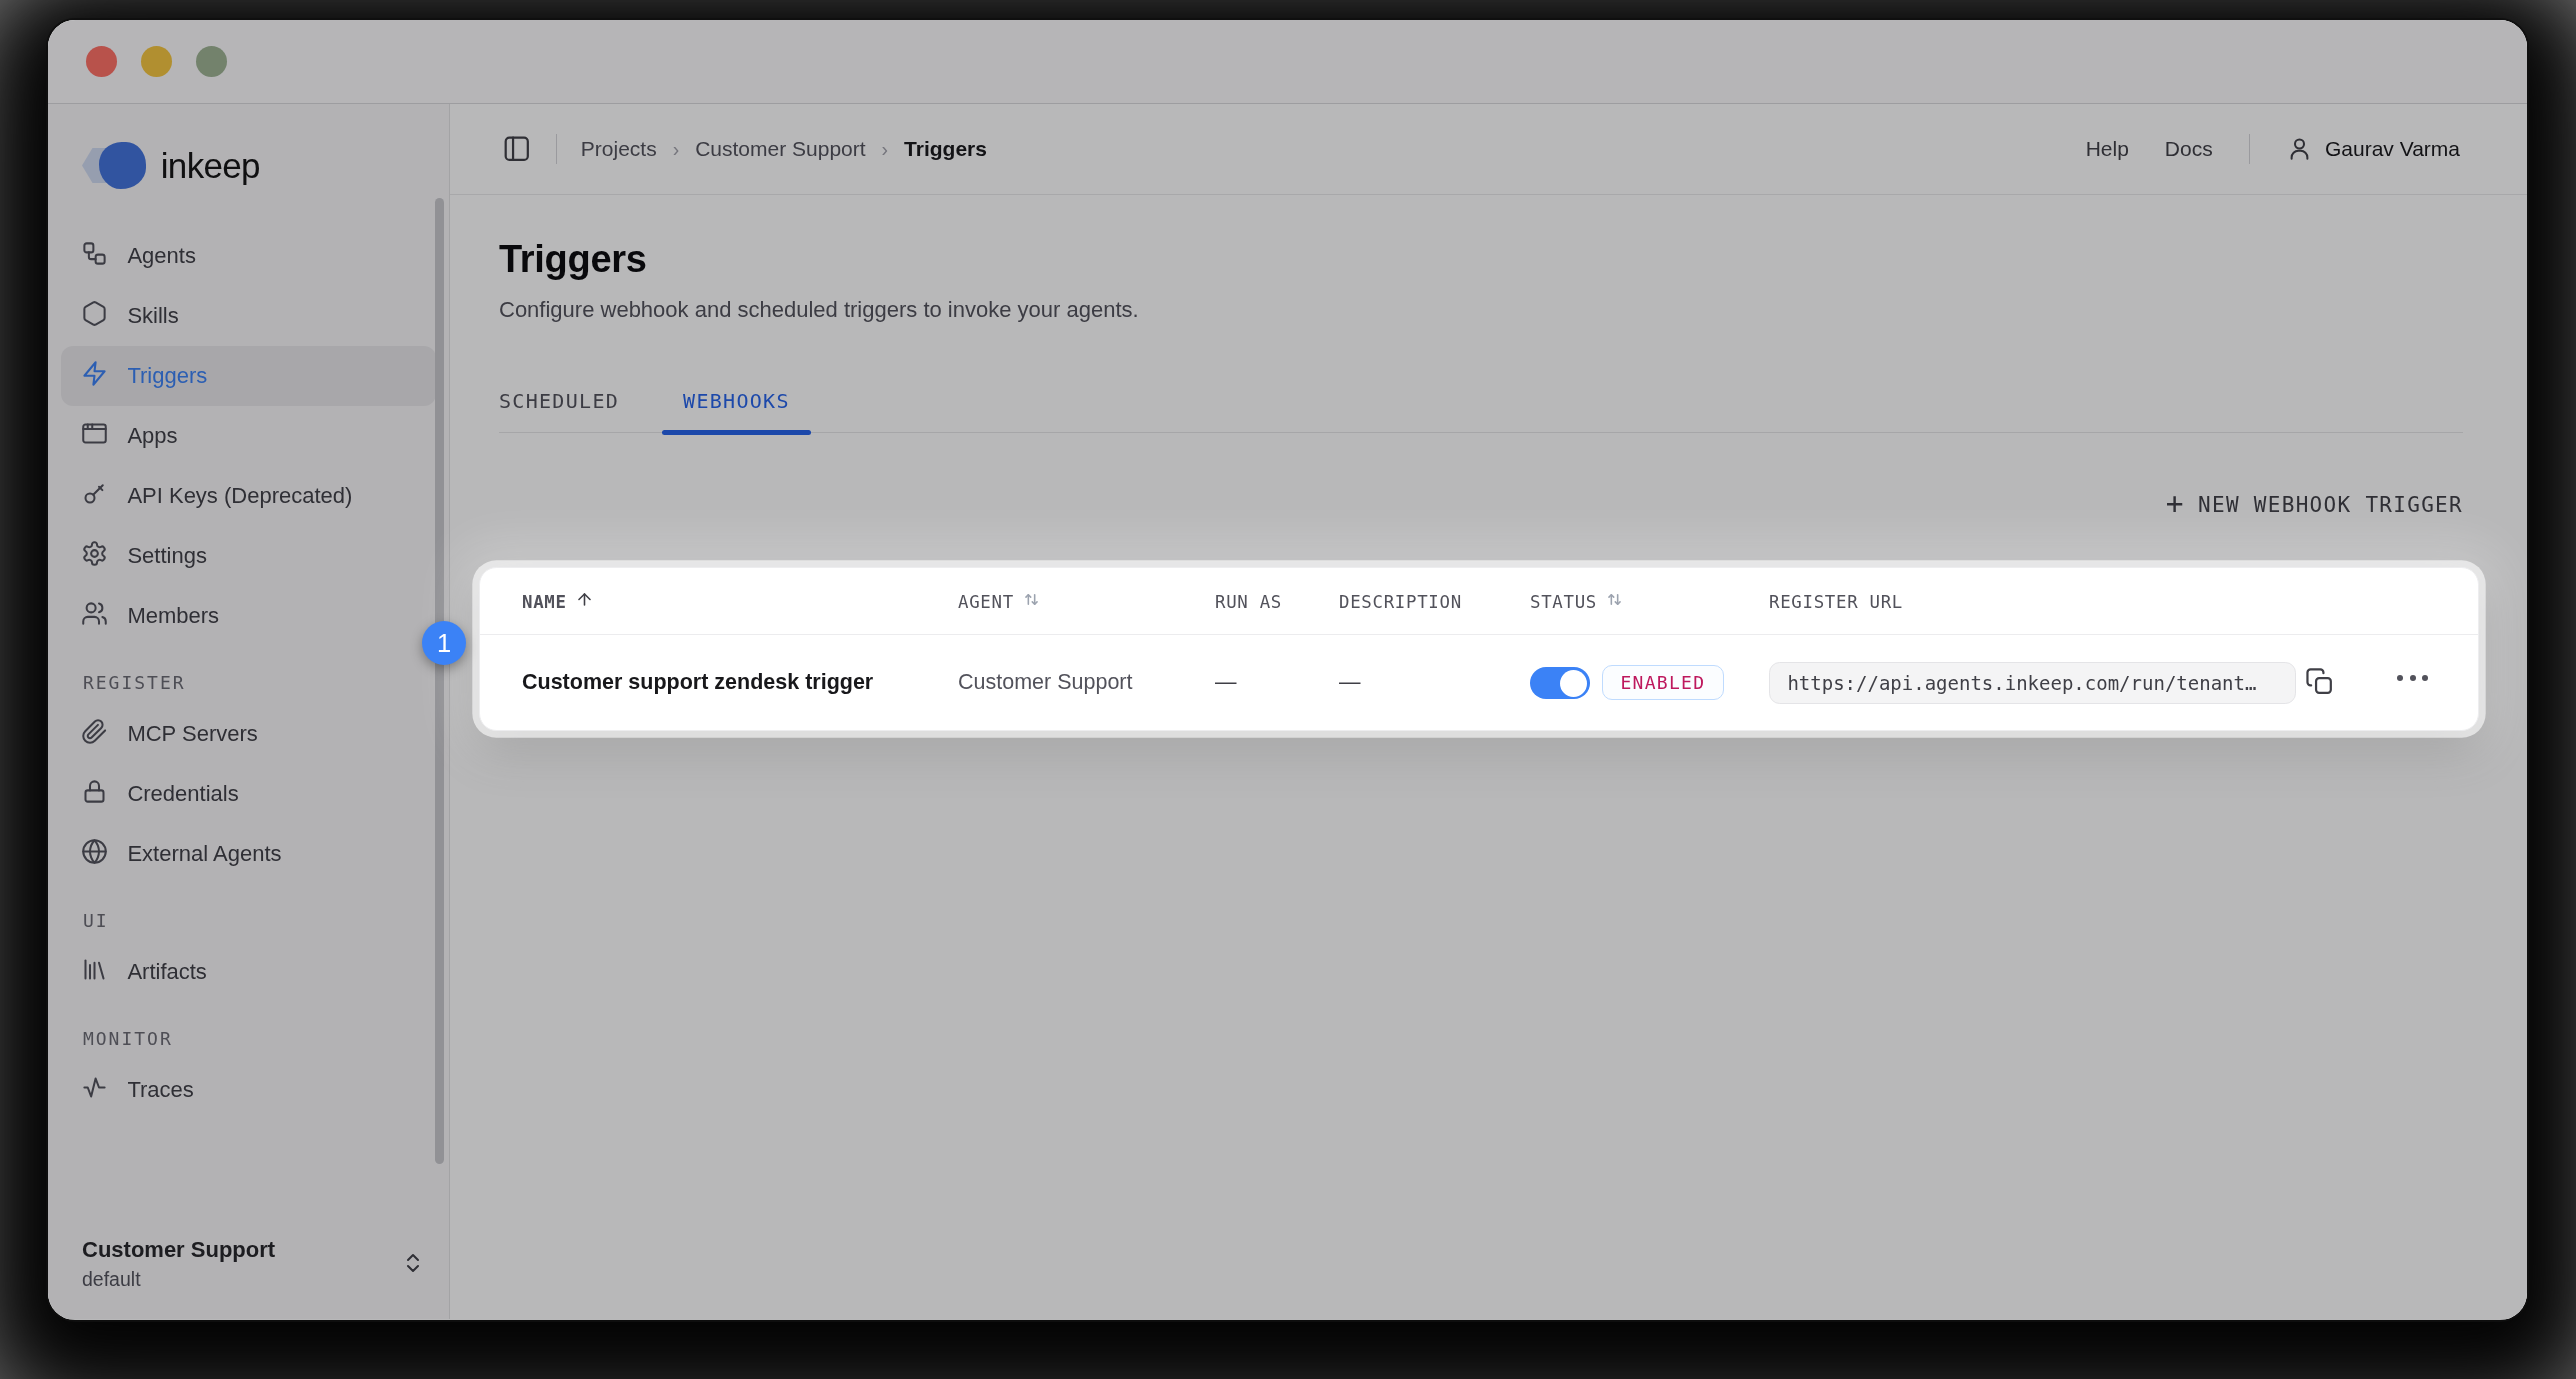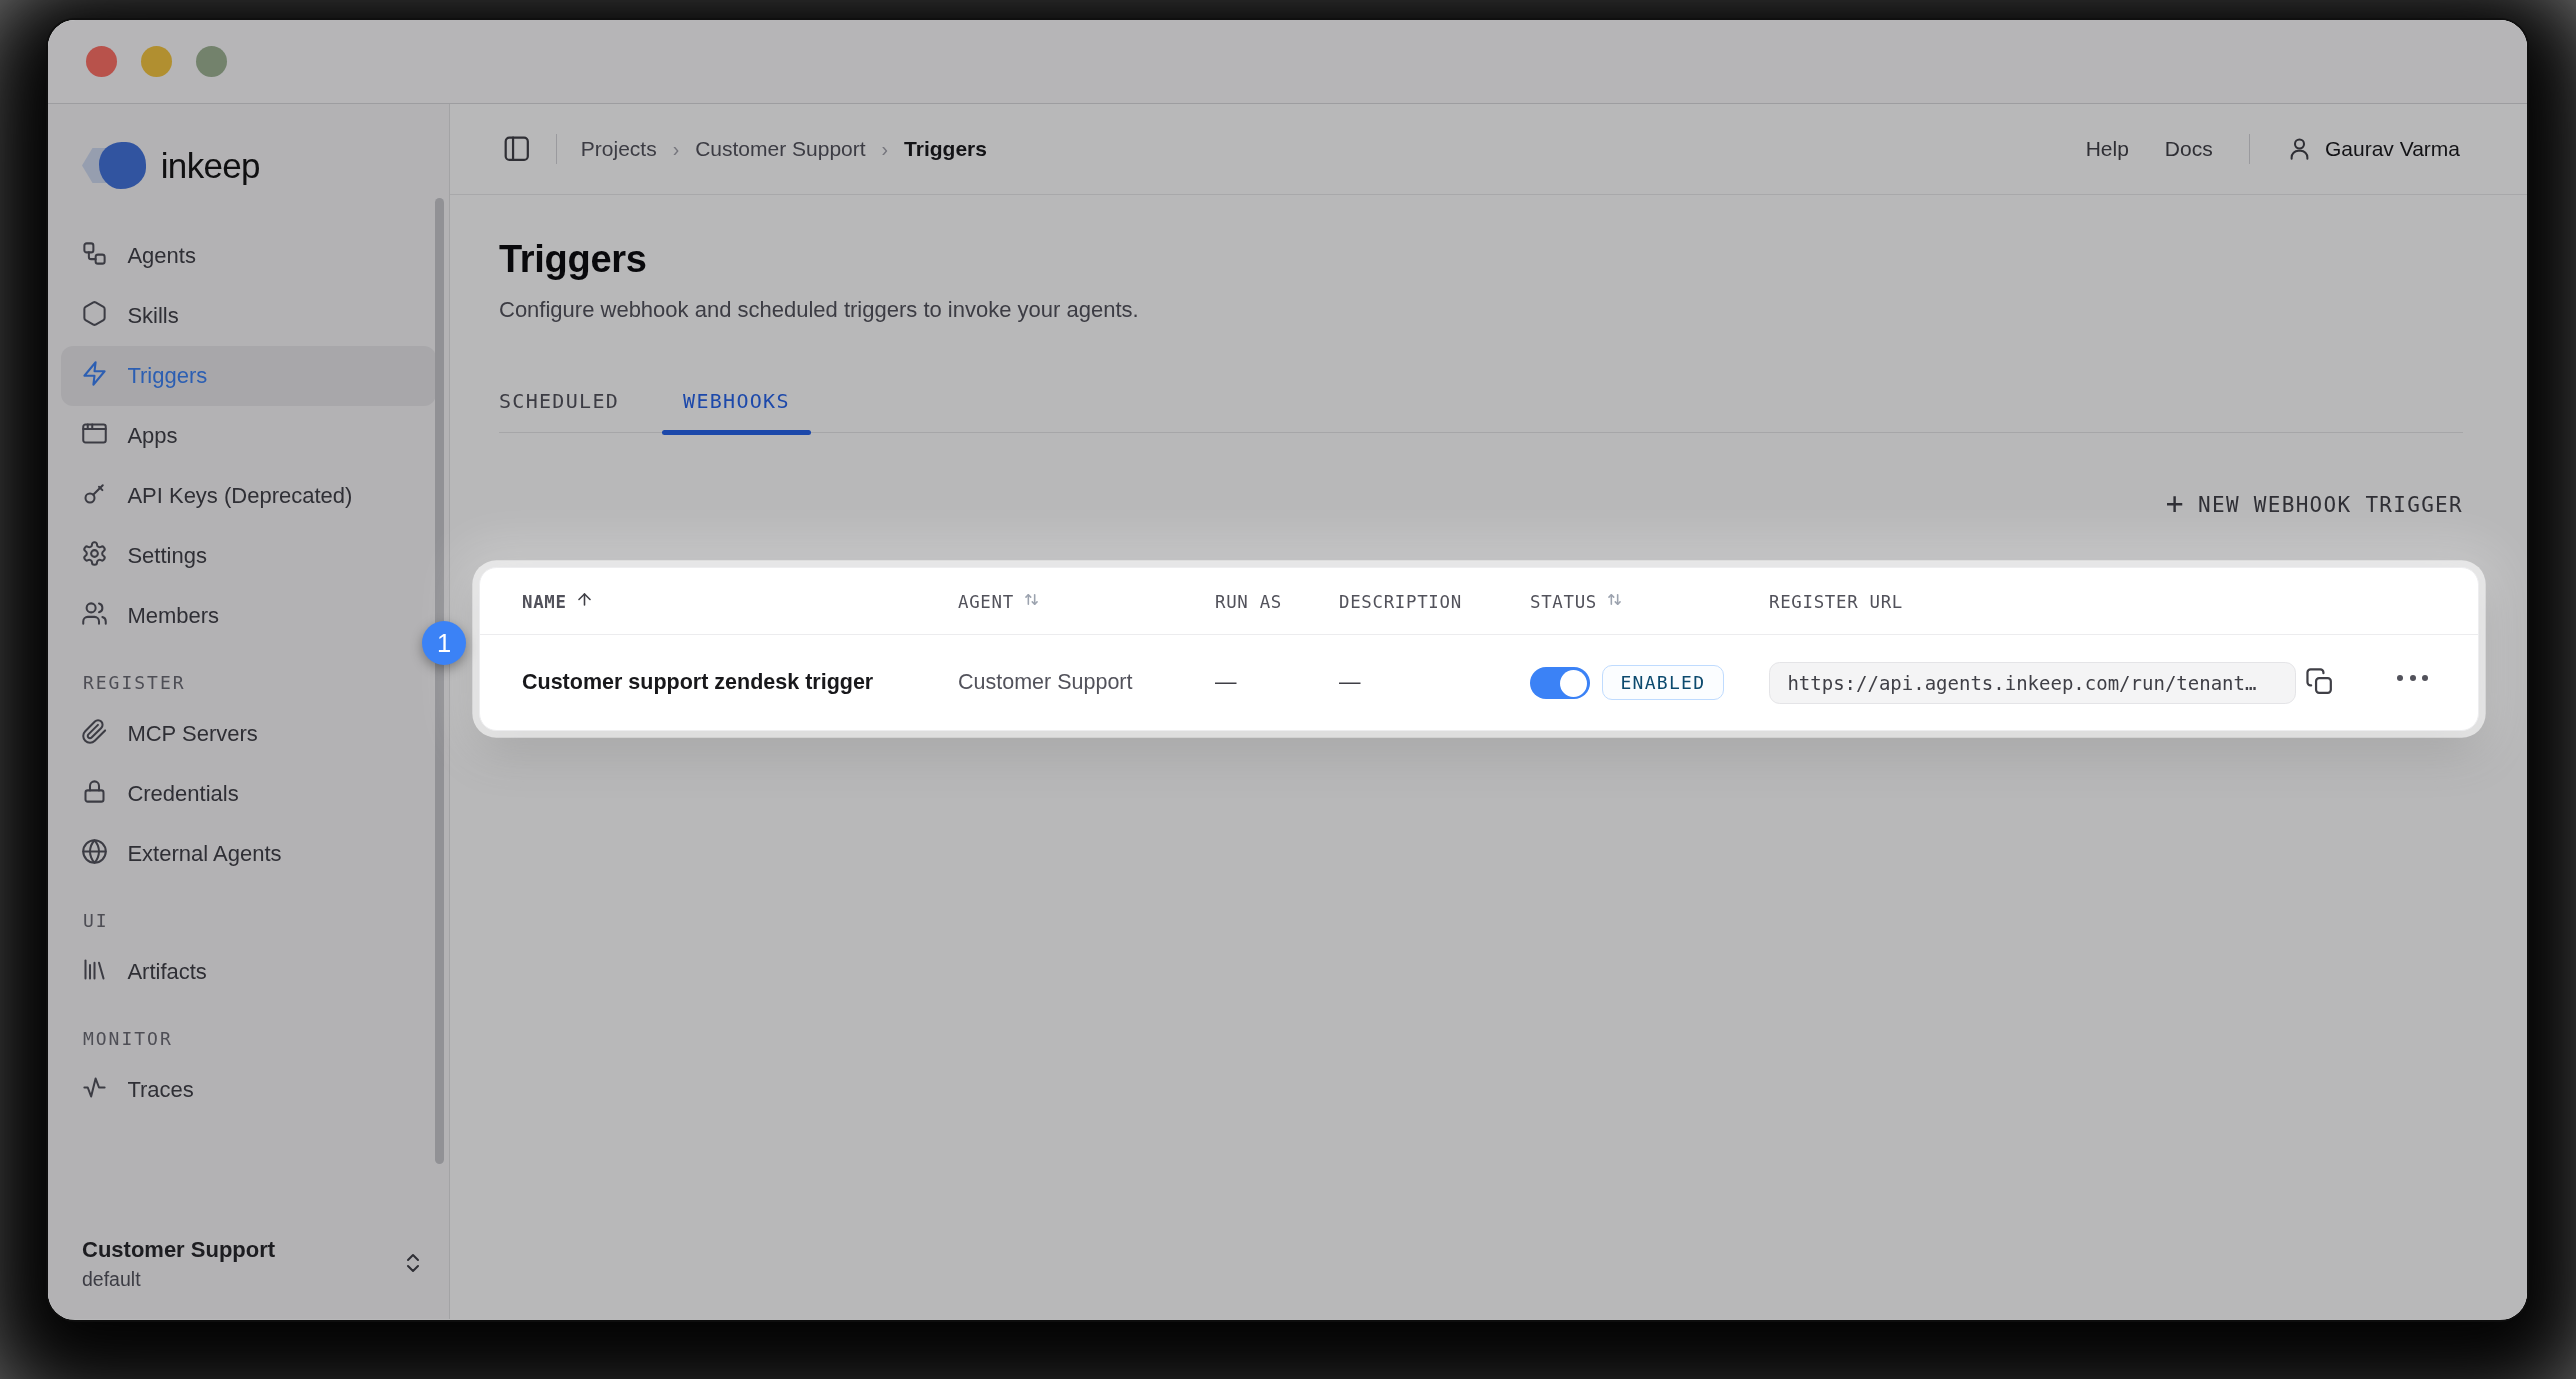--- a/index.html
+++ b/index.html
@@ -82,21 +82,21 @@
   .trow{ height:95px; position:relative;padding-left:11px; }
   .cell{ position:absolute; top:0; height:95px; display:flex; align-items:center; }
   .c-name{ left:42px; font-size:21.5px; font-weight:600; color:#18181b; }
   .c-agent{ left:478px; font-size:21.5px; color:#52525b; }
   .c-runas{ left:735px; font-size:21.5px; color:#3f3f46; }
   .c-desc{ left:859px; font-size:21.5px; color:#3f3f46; }
   .h-name{ left:42px;font-weight:bold; } .h-agent{ left:478px; } .h-runas{ left:735px; } .h-desc{ left:859px; } .h-status{ left:1050px; } .h-url{ left:1289px; }
   .toggle{ position:absolute; left:1050px; top:32px; width:60px; height:32px; border-radius:16px; background:#3b82f6; cursor:pointer; }
   .toggle .knob{ position:absolute; right:3.4px; top:2.7px; width:27px; height:27px; border-radius:50%; background:#fff; }
   .status-badge{ position:absolute; left:1122px; top:30px; height:35px; padding:0 17.4px; border:1.3px solid #bfdbfe;
-    border-radius:10px; background:#fbfdff; color:#0c4a6e; font-family:"DejaVu Sans Mono","Liberation Mono",monospace;
+    border-radius:10px; background:#fbfdff; color:#be185d; font-family:"DejaVu Sans Mono","Liberation Mono",monospace;
     font-size:18px; letter-spacing:1.3px; display:flex; align-items:center; }
   .url-field{ position:absolute; left:1289px; top:27px; width:527px; height:42px; background:#f4f4f5;
     border:1.3px solid #e4e4e7; border-radius:10.7px; padding:0 17.4px; display:flex; align-items:center;
     font-family:"DejaVu Sans Mono","Liberation Mono",monospace; font-size:19px; color:#3f3f46;
     white-space:nowrap; overflow:hidden; }
   .copy-btn{ position:absolute; left:1825px; top:32px; width:32px; height:32px; color:#3f3f46; cursor:pointer; }
   .copy-btn svg{ width:29.5px; height:29.5px; }
   .row-menu{ position:absolute; left:1917px; top:40px; display:flex; gap:6.7px; cursor:pointer; }
   .row-menu i{ width:6px; height:6px; border-radius:50%; background:#52525b; }
 

